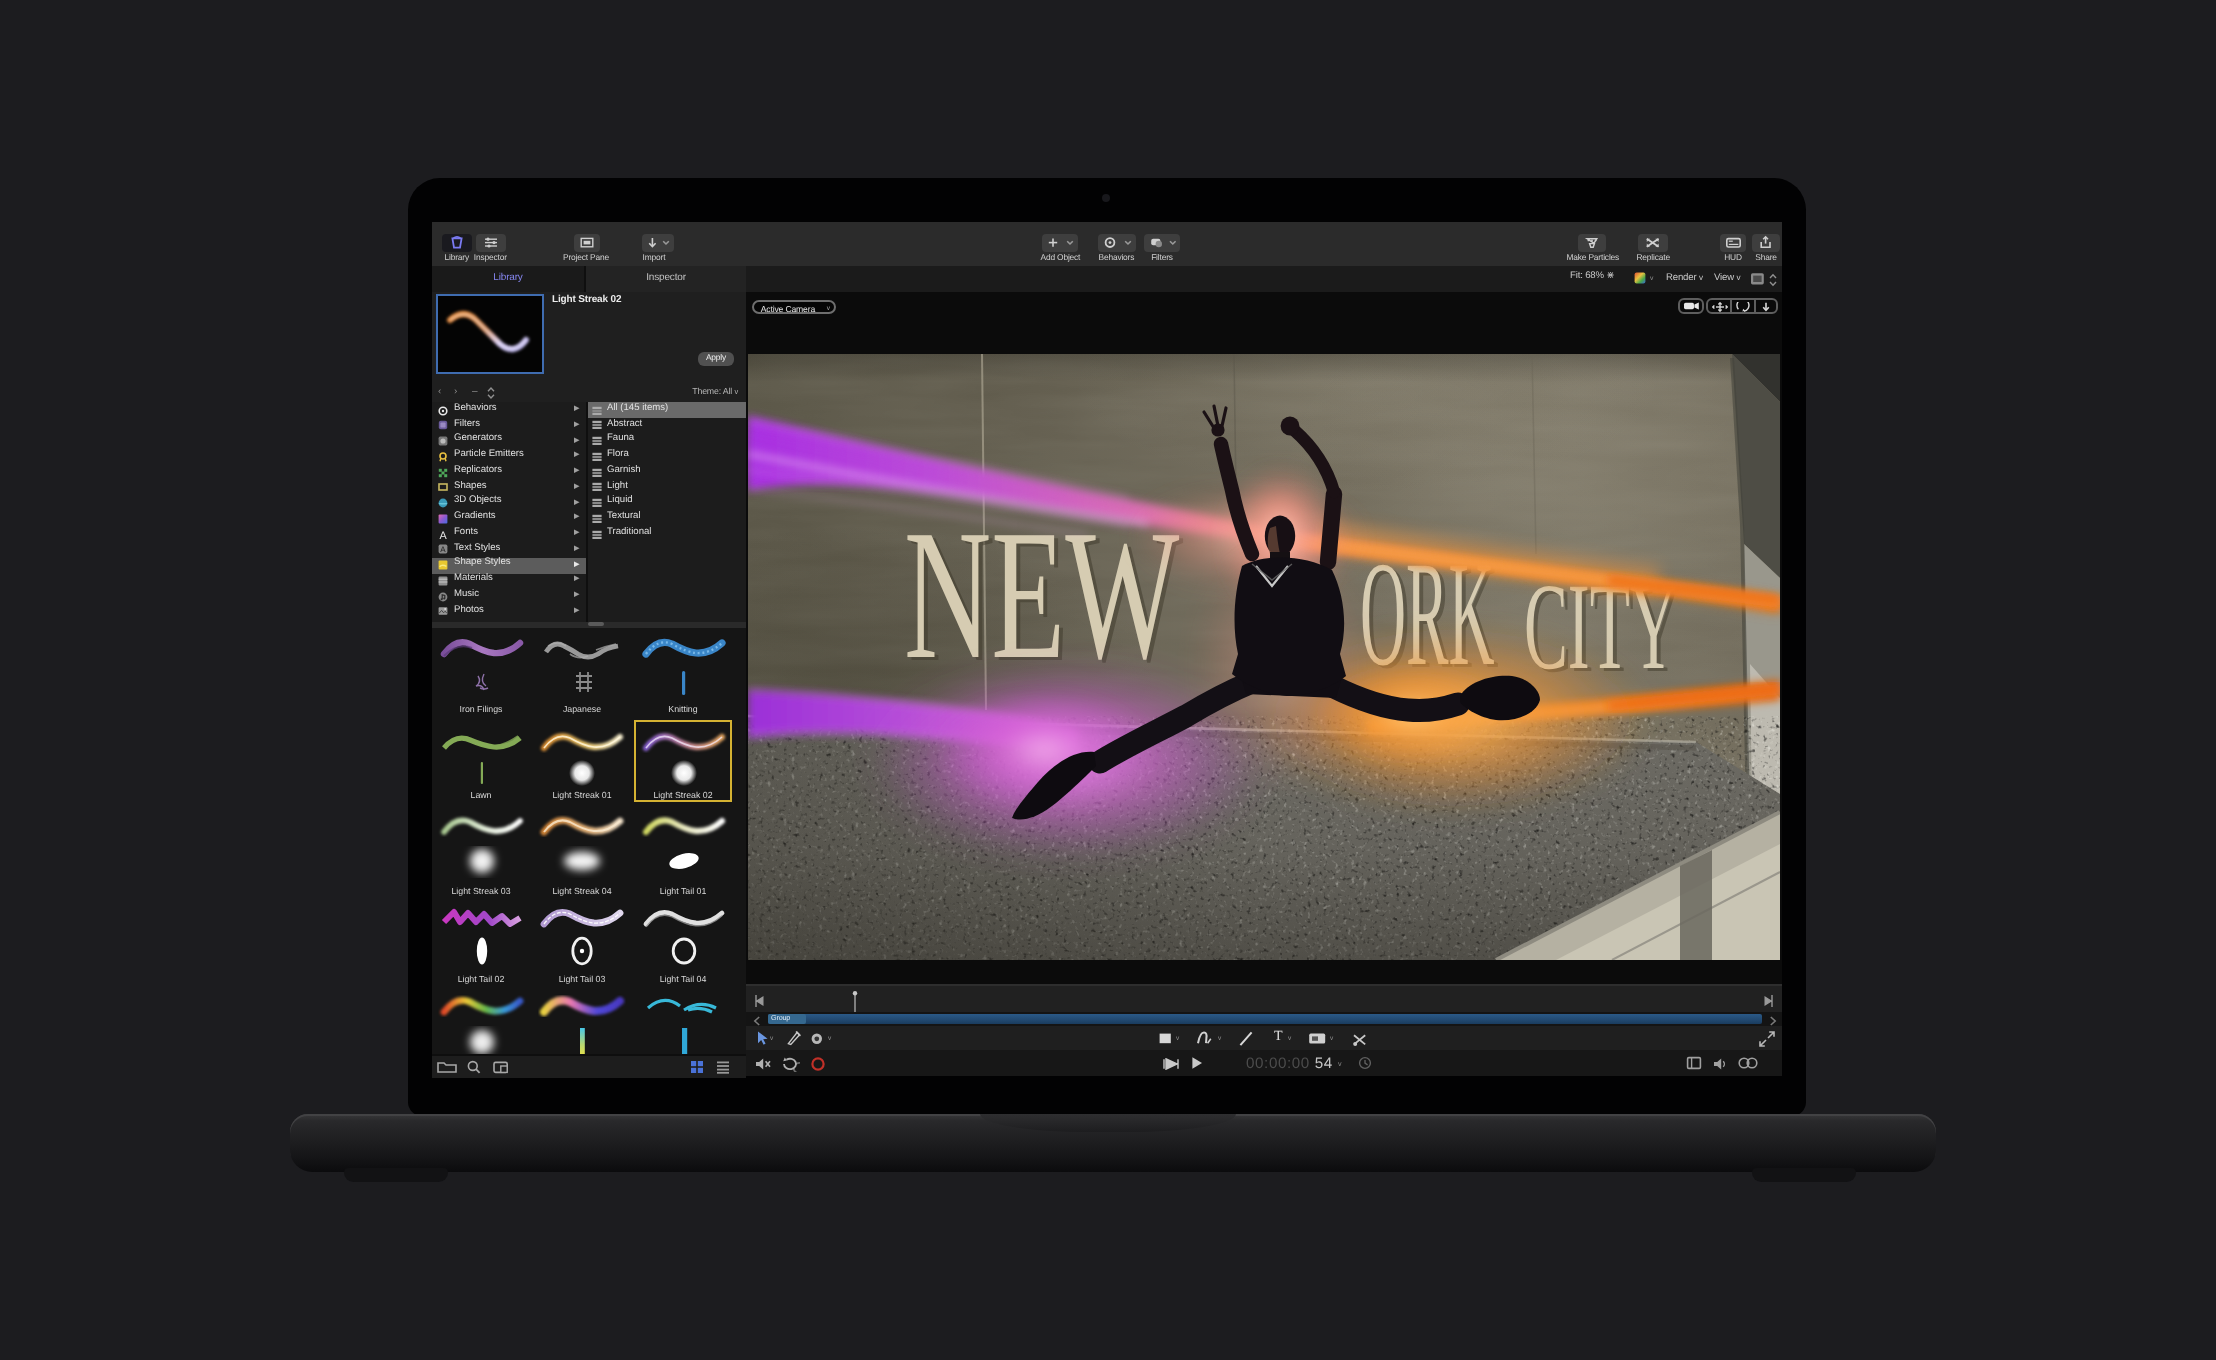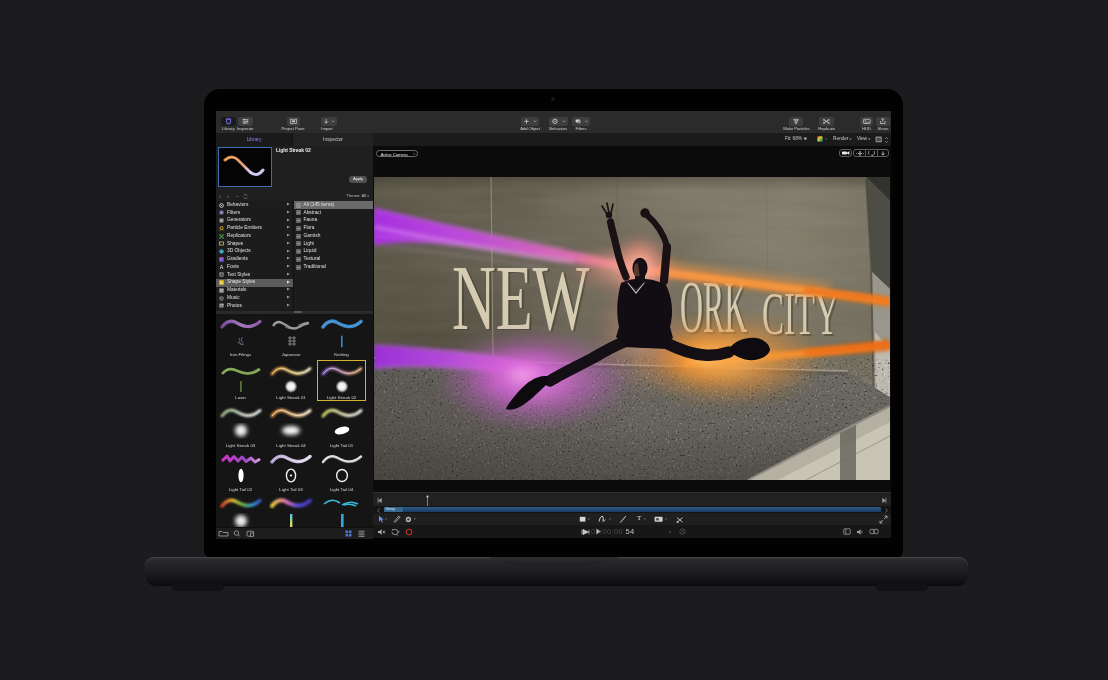--- a/index.html
+++ b/index.html
@@ -960,21 +960,21 @@
       </svg>
     <svg class="abs" style="left:31.5px;top:3.2px;" width="8" height="8" viewBox="0 0 8 8">
         <circle cx="4" cy="4" r="2.8" fill="none" stroke="#c03028" stroke-width="1.1"></circle>
       </svg>
     <svg class="abs" style="left:208px;top:3.6px;" width="9" height="6" viewBox="0 0 9 6">
         <path d="M1 0.6 L1 5.4 M8 0.6 L8 5.4 M7.5 3 L2 0.4 L2 5.6 Z" stroke="#c8c8c8" stroke-width="0.7" fill="#c8c8c8"></path>
       </svg>
     <svg class="abs" style="left:222px;top:3.4px;" width="7" height="7" viewBox="0 0 7 7">
         <path d="M1.2 0.6 L6 3.5 L1.2 6.4 Z" fill="#c8c8c8"></path>
       </svg>
-    <div class="t" style="left:218px;top:2.6px;font-size:7.6px;color:#4c4c4c;letter-spacing:0.3px;">00:00:00<span style="color:#c4c4c4;"> 54</span></div>
+    <div class="t" style="left:250px;top:2.6px;font-size:7.6px;color:#4c4c4c;letter-spacing:0.3px;">00:00:00<span style="color:#c4c4c4;"> 54</span></div>
     <div class="t" style="left:296px;top:4.6px;font-size:4.2px;color:#8a8a8a;"><span style="font-size:0.85em;">v</span></div>
     <svg class="abs" style="left:306px;top:3.4px;" width="7" height="7" viewBox="0 0 7 7">
         <circle cx="3.5" cy="3.5" r="2.7" fill="none" stroke="#606060" stroke-width="0.7"></circle>
         <path d="M3.5 2 L3.5 3.6 L4.8 4.4" fill="none" stroke="#606060" stroke-width="0.7"></path>
       </svg>
     <svg class="abs" style="left:470px;top:3.4px;" width="8" height="7" viewBox="0 0 8 7">
         <rect x="0.8" y="0.8" width="6.4" height="5.4" rx="0.6" fill="none" stroke="#a0a0a0" stroke-width="0.8"></rect>
         <line x1="2.8" y1="0.8" x2="2.8" y2="6.2" stroke="#a0a0a0" stroke-width="0.7"></line>
       </svg>
     <svg class="abs" style="left:483px;top:3.2px;" width="8" height="8" viewBox="0 0 8 8">

